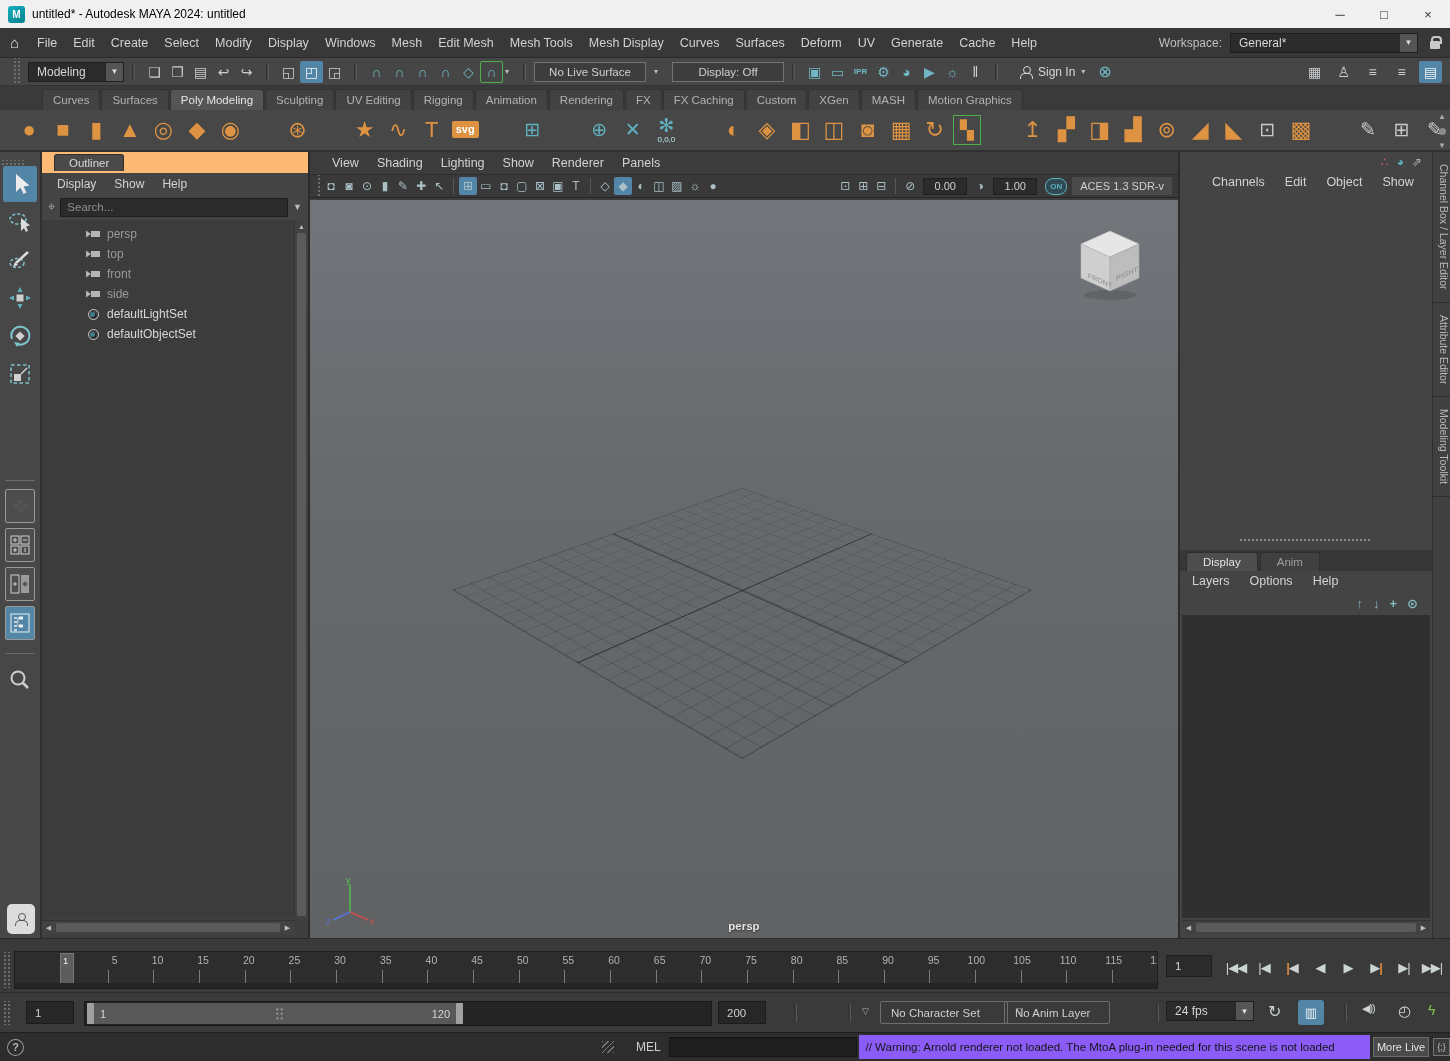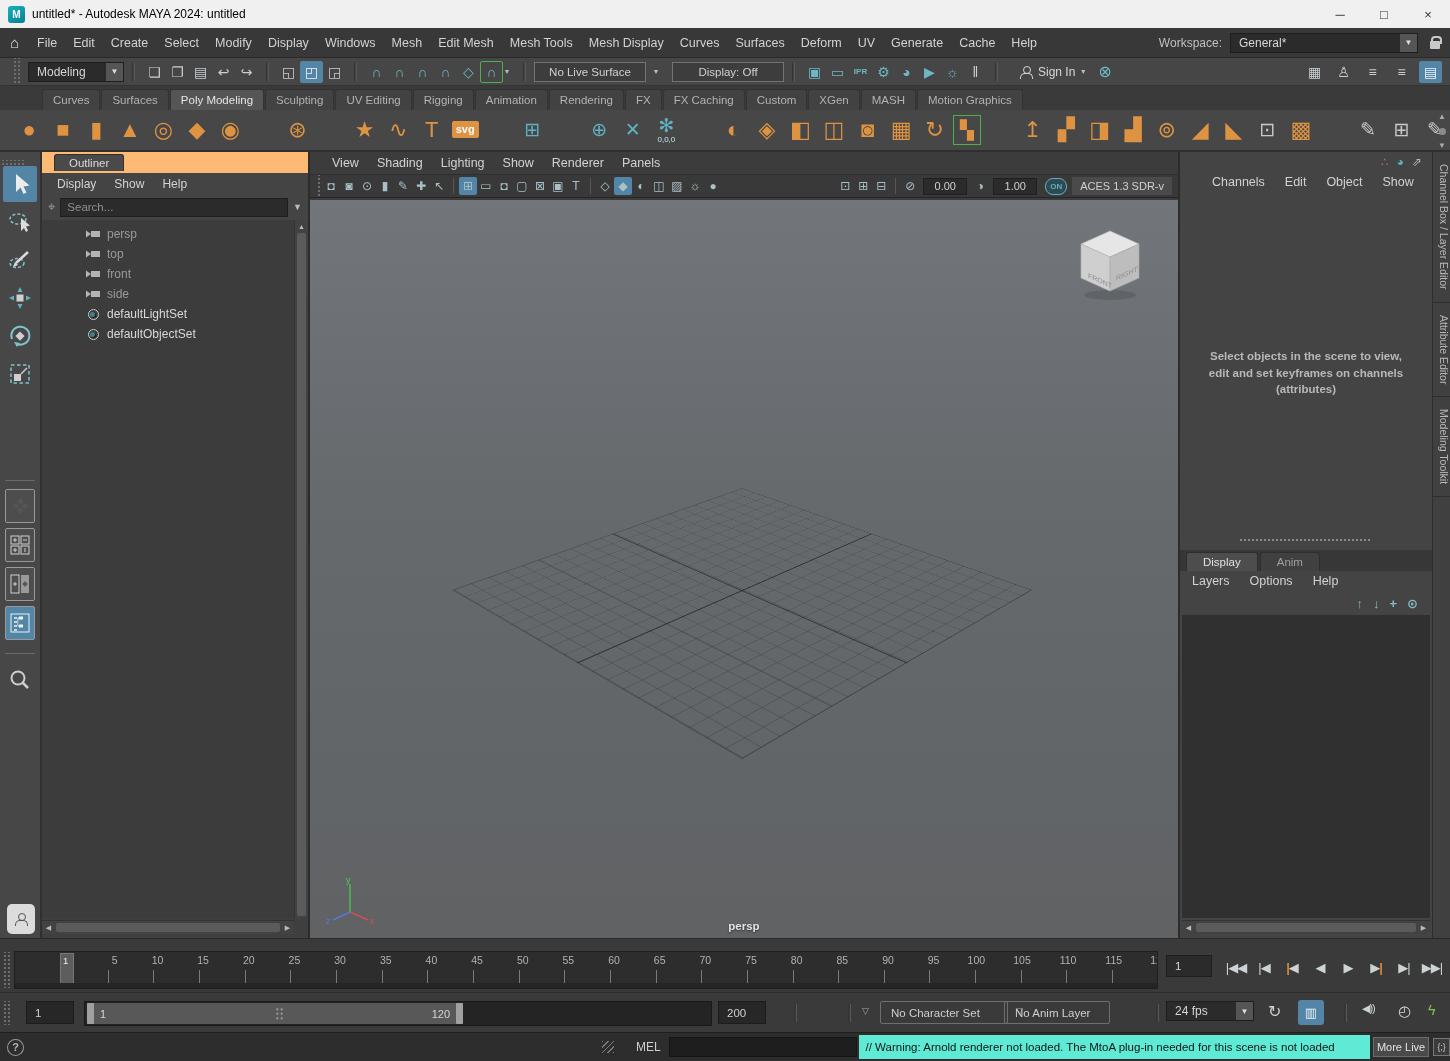--- a/index.html
+++ b/index.html
@@ -164,21 +164,21 @@
 .rs-dd{position:absolute;top:13px;color:#a8a8a8;font-size:9px}
 .rs-outline{position:absolute;top:8px;height:23px;border:1px solid #6e6e6e;border-radius:2px;display:flex;align-items:center;padding:0 10px;font-size:11.5px;color:#cfcfcf;white-space:nowrap}
 .fps-box{position:absolute;left:1166px;top:8px;width:88px}
 .clapper{position:absolute;left:1298px;top:7px;width:26px;height:25px;background:#5285a6;border-radius:3px;display:flex;align-items:center;justify-content:center;color:#eaf2f5;font-size:13px}
 
 .cmdline{left:0;top:1032px;width:1450px;height:29px;background:#2d2d2d;border-top:1px solid #1f1f1f;display:flex;align-items:center}
 .help-circ{width:17px;height:17px;border:1.5px solid #9a9a9a;border-radius:50%;color:#b5b5b5;font-size:11px;font-weight:bold;display:flex;align-items:center;justify-content:center;margin-left:7px}
 .resize-marks{width:12px;height:12px;background:repeating-linear-gradient(135deg,#7a7a7a 0,#7a7a7a 1px,transparent 1px,transparent 4px);margin-left:578px}
 .mel-label{margin-left:22px;font-size:12px;color:#cfcfcf}
 .mel-input{margin-left:8px;width:188px;height:20px;background:#1e1e1e;border:1px solid #141414;color:#ddd;font-size:11.5px;padding:0 5px;outline:none}
-.warn{margin-left:2px;width:512px;height:20px;background:#5eead4;color:#151515;font-size:11.5px;display:flex;align-items:center;padding:12px 7px;white-space:nowrap;overflow:hidden}
+.warn{margin-left:2px;width:512px;height:20px;background:#8b5cf6;color:#151515;font-size:11.5px;display:flex;align-items:center;padding:12px 7px;white-space:nowrap;overflow:hidden}
 .more-info{margin-left:3px;width:56px;height:20px;background:#4a4a4a;border:1px solid #6b6b6b;color:#e2e2e2;font-size:11px;display:flex;align-items:center;justify-content:center}
 .script-ic{margin-left:4px;width:17px;height:18px;background:#3b3b3b;border:1px solid #777;color:#cfcfcf;font-size:8.5px;display:flex;align-items:center;justify-content:center}
 </style>
 </head>
 <body>
 
 <div class="app">
 
   <div class="abs titlebar">
     <span class="maya-badge">M</span>
@@ -804,23 +804,20 @@
         <span class="cb-mini teal">◕</span>
         <span class="cb-mini gray">⇗</span>
       </div>
     <div class="cb-menus">
 
     <span class="menu-item">Channels</span>
         <span class="menu-item">Edit</span>
         <span class="menu-item">Object</span>
         <span class="menu-item">Show</span>
       </div>
-    <div class="cb-msg">Select objects in the scene to view,
-edit and set keyframes on channels
-(attributes)</div>
     <div class="le-divider"></div>
     <div class="le-tabs">
 
     <span class="le-tab active">Display</span>
         <span class="le-tab">Anim</span>
       </div>
     <div class="le-menus">
 
     <span class="menu-item">Layers</span>
         <span class="menu-item">Options</span>

